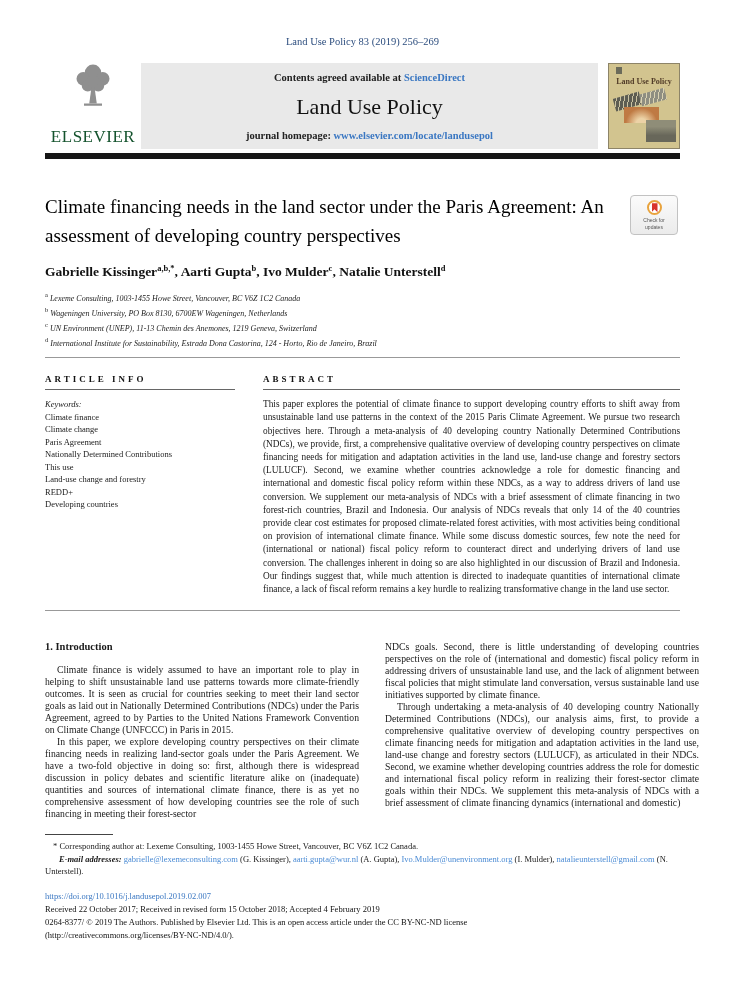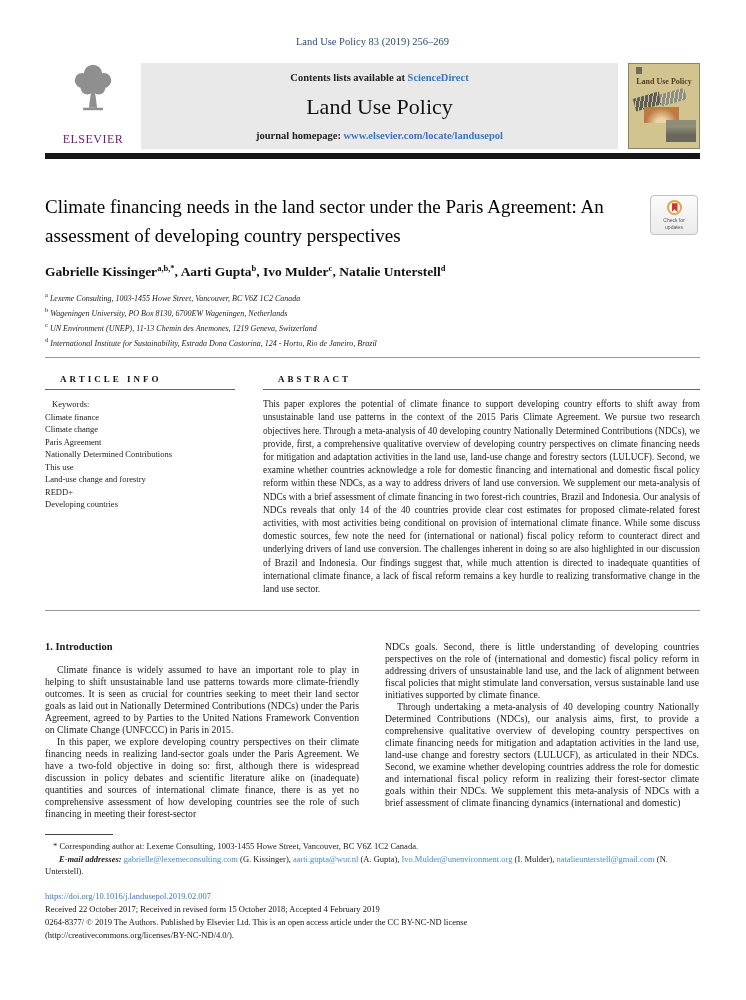--- a/index.html
+++ b/index.html
@@ -1,25 +1,25 @@
 <!DOCTYPE html>
 <html><head>
 <meta charset="utf-8">
 <style>
   * { margin:0; padding:0; box-sizing:border-box; }
   html,body { width:746px; height:1000px; background:#ffffff; overflow:hidden; }
   body { font-family:"Liberation Serif","DejaVu Serif",serif; color:#1a1a1a; }
-  .page { padding:36px 46px 0 45px; }
+  .page { padding:36px 66px 0 45px; }
 
   .citation { text-align:center; font-size:10.5px; color:#2c4d7e; margin-bottom:16px; }
 
   .header-row { display:flex; height:86px; margin-bottom:4px; }
   .logo-box { width:96px; display:flex; flex-direction:column; align-items:center; justify-content:flex-end; padding-bottom:2px; }
   .logo-box svg { width:58px; height:58px; }
-  .elsevier-word { color:#701a75; font-size:12px; letter-spacing:0.5px; margin-top:16px; }
+  .elsevier-word { color:#14532d; font-size:17px; letter-spacing:0.5px; margin-top:16px; }
   .gray-box { flex:1; background:#e9e9e9; display:flex; flex-direction:column; justify-content:space-between; align-items:center; padding:9px 6px 8px 6px; }
   .contents-line { font-size:10.5px; font-weight:700; color:#222; }
   .contents-line a, .homepage-line a { color:#3a77c2; text-decoration:none; font-weight:700; }
   .journal-title { font-size:22px; font-weight:400; color:#111; }
   .homepage-line { font-size:10.5px; font-weight:700; color:#222; }
   .cover { width:72px; height:86px; margin-left:10px; background:#d2c48f; border:1px solid #8d8468; position:relative; overflow:hidden; }
   .cover-mark { position:absolute; top:3px; left:7px; width:6px; height:7px; background:#6b6b5a; }
   .cover-title { position:absolute; top:13px; width:100%; text-align:center; font-size:8px; font-weight:700; color:#513c28; }
   .cov-s1 { position:absolute; left:5px; top:31px; width:27px; height:13px; transform:rotate(-16deg);
             background:repeating-linear-gradient(115deg,#5d5d52 0 3px,#c9c2a2 3px 4px); }
@@ -47,23 +47,23 @@
   .affiliations { margin-top:9px; }
   .affil { font-size:8px; font-style:italic; line-height:11.5px; color:#222; }
   .affil sup { font-style:normal; font-size:6.5px; }
 
   .rule { border-top:1px solid #999; }
   .rule-full { margin-top:8px; }
 
   .info-abstract { display:flex; gap:28px; margin-top:16px; }
   .col-info { width:190px; flex:none; }
   .col-abstract { flex:1; }
-  .sec-head { font-size:9px; font-weight:700; letter-spacing:3px; color:#111;margin-left:15px; }
+  .sec-head { font-size:9px; font-weight:700; letter-spacing:3px; color:#111; }
   .sec-head-rule { border-top:1px solid #666; margin-top:5px; margin-bottom:8px; }
-  .kw-label { font-size:8.5px; line-height:12.5px;margin-left:7px; }
+  .kw-label { font-size:8.5px; font-style:italic; line-height:12.5px; }
   .kw-item { font-size:8.5px; line-height:12.5px; }
   .abstract-text { font-size:9.3px; line-height:13.2px; text-align:justify; }
   .rule-mid { margin-top:14px; }
 
   .body-cols { display:flex; gap:26px; margin-top:30px; }
   .bcol { width:314px; flex:none; }
   .intro-head { font-size:10.5px; font-weight:700; margin-bottom:12px; }
   .bcol p { font-size:9.7px; line-height:12px; text-align:justify; text-indent:12px; }
   .col-right p:first-of-type { text-indent:0; }
 
@@ -96,21 +96,21 @@
           <circle cx="23" cy="30" r="8"></circle>
           <circle cx="37" cy="30" r="8"></circle>
           <circle cx="30" cy="24" r="8"></circle>
           <path d="M28 32 L25 54 L35 54 L32 32 Z"></path>
           <path d="M18 54 h24 v3 h-24 z"></path>
         </g>
       </svg>
       <span class="elsevier-word">ELSEVIER</span>
     </div>
     <div class="gray-box">
-      <div class="contents-line"><span>Contents lists available at </span><a href="#">ScienceDirect</a></div>
+      <div class="contents-line"><span>Contents agreed available at </span><a href="#">ScienceDirect</a></div>
       <div class="journal-title">Land Use Policy</div>
       <div class="homepage-line"><span>journal homepage: </span><a href="#">www.elsevier.com/locate/landusepol</a></div>
     </div>
     <div class="cover">
       <div class="cover-mark"></div>
       <div class="cover-title">Land Use Policy</div>
       <div class="cov-s1"></div>
       <div class="cov-s2"></div>
       <div class="cov-s3"></div>
       <div class="cov-s4"></div>

